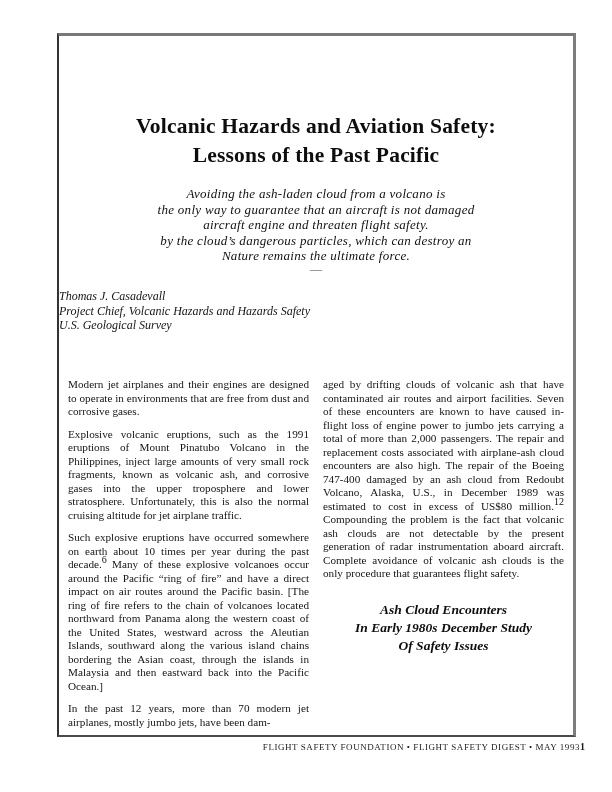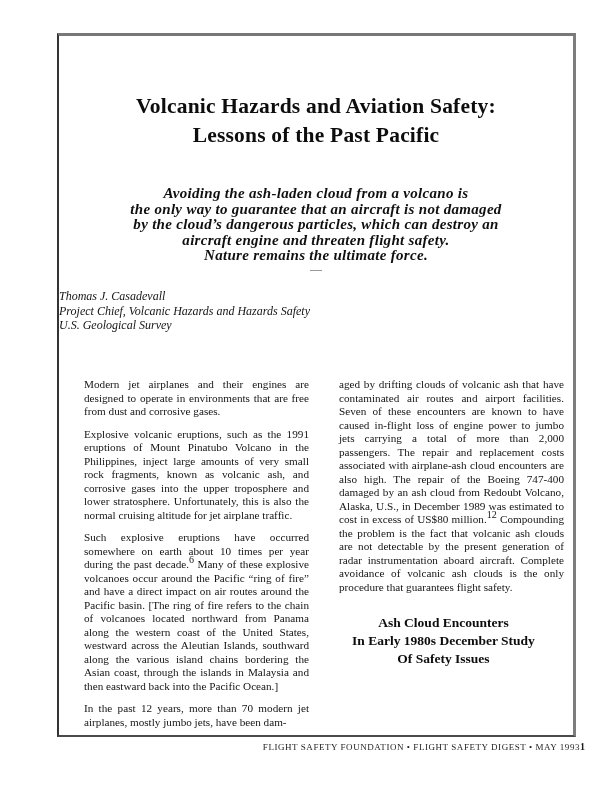--- a/index.html
+++ b/index.html
@@ -10,28 +10,28 @@
   }
   .frame{
     position:absolute;left:57px;top:33px;width:519px;height:704px;
     box-sizing:border-box;background:#ffffff;
     border-top:3px solid #787878;
     border-right:3px solid #7d7d7d;
     border-left:2px solid #333333;
     border-bottom:2px solid #4a4a4a;
   }
   .title-block{
-    position:absolute;top:56px;left:8px;right:8px;text-align:center;
+    position:absolute;top:76px;left:8px;right:8px;text-align:center;
     font-weight:bold;font-size:21.5px;line-height:29px;color:#0d0d0d;
     letter-spacing:0.2px;
   }
   .title-line{display:block;}
   .abstract{
     position:absolute;top:150px;left:28px;right:28px;text-align:center;
-    font-style:italic;font-weight:bold;font-size:15px;line-height:15.6px;
+    font-style:italic;font-weight:normal;font-size:13px;line-height:15.6px;
     color:#101010;letter-spacing:0.3px;
   }
   .abstract-line{display:block;}
   .sep-dash{
     position:absolute;top:226px;left:0;right:0;text-align:center;
     color:#8c8c8c;font-weight:bold;font-size:12px;line-height:14px;
   }
   .author-block{
     position:absolute;top:253px;left:0;right:0;text-align:left;
     font-style:italic;font-size:12px;line-height:14.5px;color:#141414;
@@ -39,49 +39,49 @@
   .author-line{display:block;}
   .columns{
     position:absolute;top:342px;left:9px;right:9px;bottom:4px;
     display:flex;gap:14px;overflow:hidden;
   }
   .col{
     flex:1;min-width:0;
     font-size:11.2px;line-height:13.5px;color:#141414;
     text-align:justify;
   }
-  .col p{margin:0 0 9px 16px;}
+  .col p{margin:0 0 9px 0;}
   .col sup{font-size:10px;line-height:0;vertical-align:super;}
   .col-heading{
     margin:20px 4px 13px 4px;text-align:center;
     font-weight:bold;font-size:13.5px;line-height:18px;color:#0d0d0d;
   }
-  .heading-line{display:block;}
+  .heading-line{display:block;font-style:italic;}
   .footer{
     position:absolute;left:56px;right:27px;top:741px;
     display:flex;justify-content:flex-end;align-items:baseline;
     font-size:9px;letter-spacing:0.55px;color:#1c1c1c;
   }
   .page-num{font-weight:bold;font-size:10px;letter-spacing:0;}
 </style>
 </head>
 <body>
 
 <div class="frame">
 
   <div class="title-block">
     <span class="title-line">Volcanic Hazards and Aviation Safety:</span>
     <span class="title-line">Lessons of the Past Pacific</span>
   </div>
 
   <div class="abstract">
     <span class="abstract-line">Avoiding the ash-laden cloud from a volcano is</span>
     <span class="abstract-line">the only way to guarantee that an aircraft is not damaged</span>
+    <span class="abstract-line">aircraft engine and threaten flight safety.</span>
     <span class="abstract-line">by the cloud’s dangerous particles, which can destroy an</span>
-    <span class="abstract-line">aircraft engine and threaten flight safety.</span>
     <span class="abstract-line">Nature remains the ultimate force.</span>
   </div>
 
   <div class="sep-dash">—</div>
 
   <div class="author-block">
     <span class="author-line">Thomas J. Casadevall</span>
     <span class="author-line">Project Chief, Volcanic Hazards and Hazards Safety</span>
     <span class="author-line">U.S. Geological Survey</span>
   </div>

